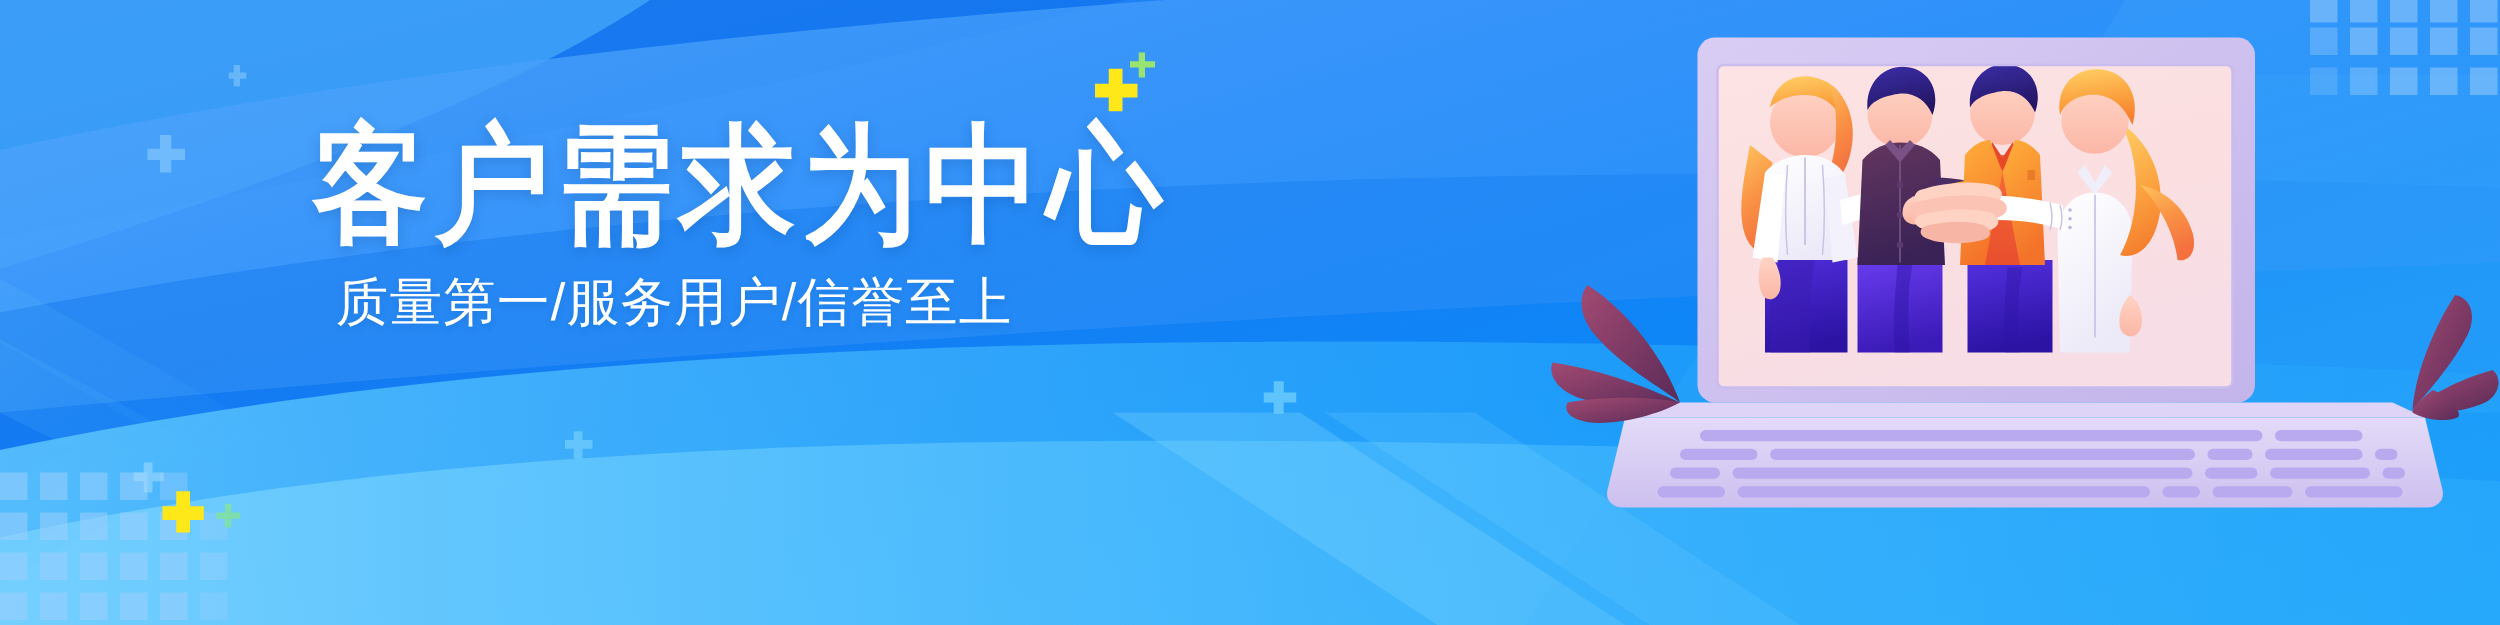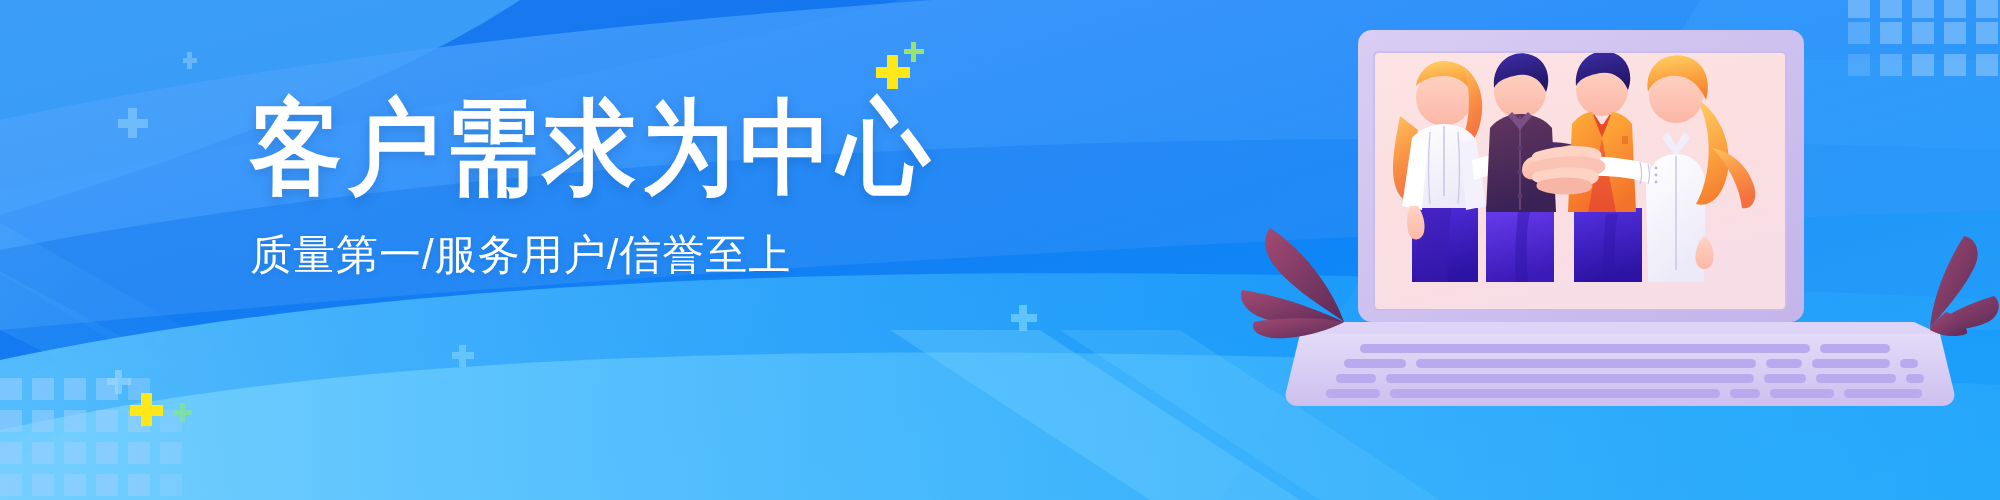--- a/index.html
+++ b/index.html
@@ -16,37 +16,37 @@
   .layer{position:absolute;top:0;left:0;width:100%;height:100%;pointer-events:none;}
   .layer svg{display:block;width:100%;height:100%;}
 
   
   #copy{
     position:absolute;
     left:250px;
     top:96px;
     width:560px;
     z-index:40;
-    text-align:left;
+    text-align:right;
   }
   #headline{
     font-size:92px;
     line-height:1.02;
     font-weight:bold;
     color:#ffffff;
     letter-spacing:6px;
     white-space:nowrap;
     font-stretch:condensed;
     transform:scaleY(1.12);
     transform-origin:center top;
     text-shadow:0 3px 10px rgba(8,60,130,.22);
     font-family:"DejaVu Sans","Liberation Sans",sans-serif;
   }
   #subline{
-    margin-top:42px;
+    margin-top:29px;
     font-size:42px;
     line-height:1.1;
     color:#ffffff;
     letter-spacing:1px;
     white-space:nowrap;
     font-family:"Liberation Sans","DejaVu Sans",sans-serif;
     text-shadow:0 2px 6px rgba(8,60,130,.18);
   }
 
   

